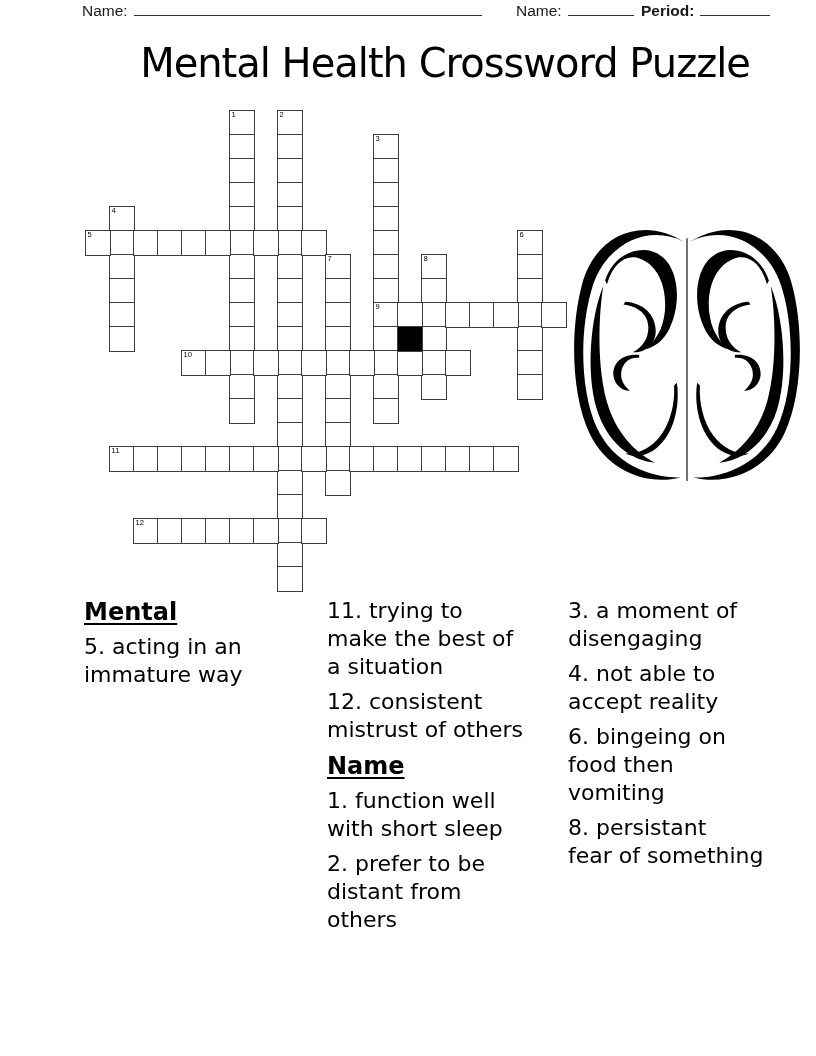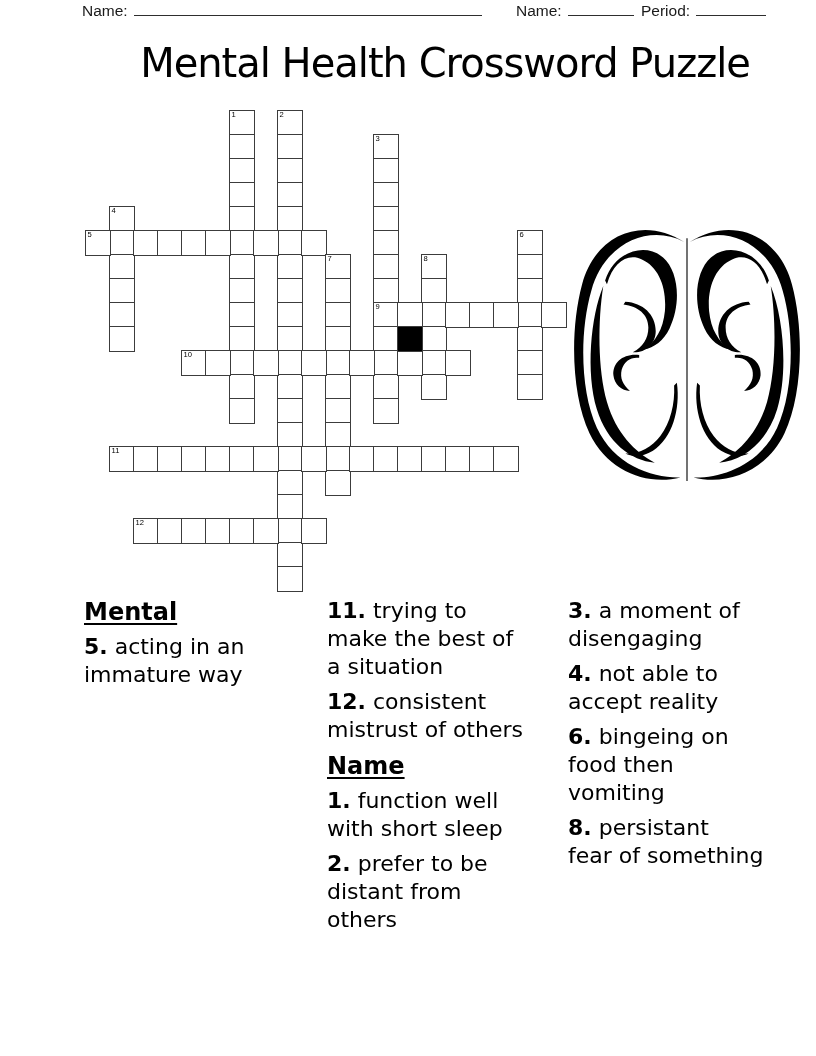--- a/index.html
+++ b/index.html
@@ -4,21 +4,21 @@
 <style>
   html,body{margin:0;padding:0;background:#fff;}
   #page{position:relative;width:816px;height:1056px;background:#ffffff;overflow:hidden;
         font-family:"DejaVu Sans",sans-serif;color:#000;margin-left:37px;}
 
   
   .hdr{position:absolute;top:2px;font-family:"Liberation Sans",sans-serif;
        font-size:15.5px;line-height:18px;color:#1a1a1a;white-space:nowrap;}
   .blank{display:inline-block;height:13px;border-bottom:1.6px solid #2e2e2e;
          vertical-align:baseline;margin-left:6px;}
-  #hdr-name{left:45px;} #hdr-date{left:479px;} #hdr-period{left:604px;}
+  #hdr-name{left:45px;} #hdr-date{left:479px;} #hdr-period{left:604px;font-weight:bold;}
   #name-blank{width:348px;} #date-blank{width:66px;} #period-blank{width:70px;}
 
   
   #title{position:absolute;top:40px;left:0;width:816px;text-align:center;
          font-size:40px;line-height:46px;font-weight:normal;letter-spacing:-1px;}
 
   
   #grid{position:absolute;left:48px;top:110px;width:482px;height:482px;}
   .cell{position:absolute;width:25.6px;height:25.6px;box-sizing:border-box;
         border:1.7px solid #3c3c3c;background:#fff;}
@@ -30,21 +30,21 @@
   #brain{position:absolute;left:535px;top:209px;width:230px;height:282px;}
 
   
   .clue-col{position:absolute;top:597px;}
   #clue-col-1{left:47px;width:238px;}
   #clue-col-2{left:290px;width:238px;}
   #clue-col-3{left:531px;width:244px;}
   .clues-heading{font-size:24px;line-height:30px;font-weight:bold;margin:0 0 6px 0;
                  text-decoration:underline;text-decoration-thickness:2px;text-underline-offset:3px;}
   .clue{font-size:22px;line-height:28px;margin:0 0 7px 0;white-space:pre-line;}
-  .clue b{font-weight:bold;text-align:right;}
+  .clue b{font-weight:normal;text-align:right;}
 </style>
 </head>
 <body>
 
 <div id="page">
 
   <div class="hdr" id="hdr-name">
     <span>Name:</span><span class="blank" id="name-blank"></span>
   </div>
   <div class="hdr" id="hdr-date">

